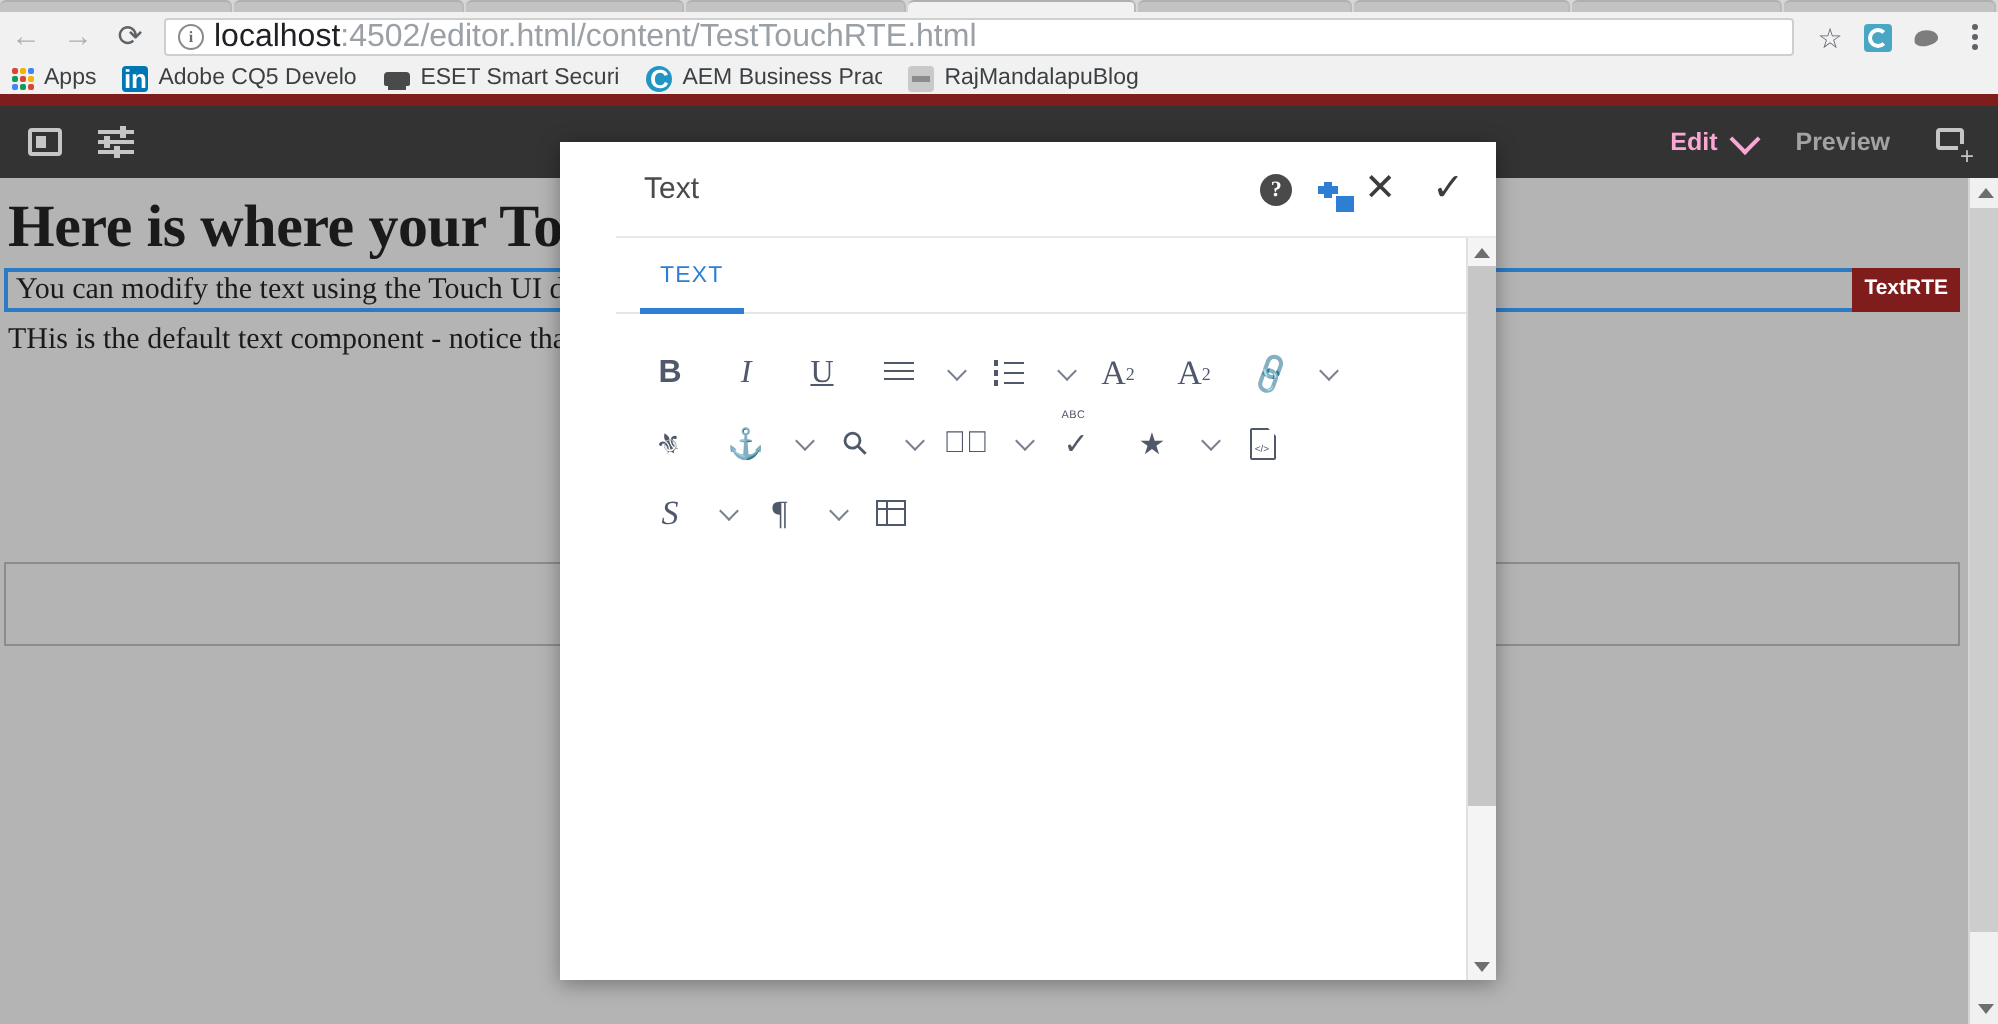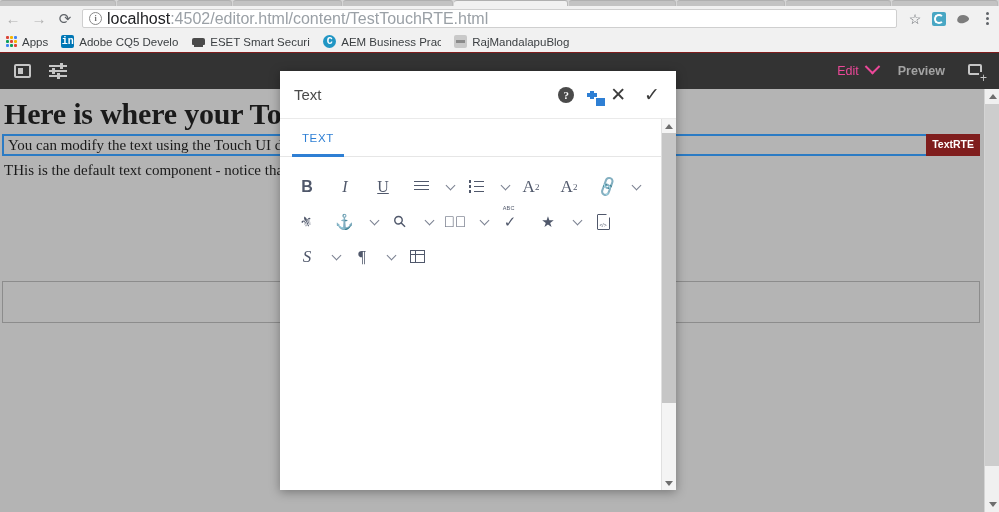--- a/index.html
+++ b/index.html
@@ -140,21 +140,21 @@
     width: 3px; height: 3px; background: #5f6368;
     border-radius: 50%; margin: 2px 0;
   }
 
   .bookmarks {
     position: absolute; top: 31px; left: 0;
     width: 999px; height: 22px;
     background: #f1f1f1;
     display: flex;
     align-items: center;
-    border-bottom: 1px solid #7f1d1d;
+    border-bottom: 6px solid #7f1d1d;
     padding-left: 6px;
     box-sizing: border-box;
   }
   .bm {
     display: flex;
     align-items: center;
     font-size: 11.5px;
     color: #3c4043;
     margin-right: 13px;
     white-space: nowrap;
@@ -180,21 +180,21 @@
   .apps-grid i:nth-child(6){background:#f4b400}
   .apps-grid i:nth-child(7){background:#4285f4}
   .apps-grid i:nth-child(8){background:#0f9d58}
   .apps-grid i:nth-child(9){background:#db4437}
   .favicon {
     width: 13px; height: 13px;
     margin-right: 5px;
     flex: 0 0 auto;
     border-radius: 2px;
     display: flex; align-items: center; justify-content: center;
-    font-size: 10px; font-weight: bold; color: #fff; font-family: Liberation Mono, monospace;
+    font-size: 13px; font-weight: bold; color: #fff;
   }
   .fav-in { background: #0077b5; }
   .fav-eset {
     background: transparent;
     position: relative;
   }
   .fav-eset:before {
     content:"";
     position: absolute; left: 0; top: 3px;
     width: 13px; height: 7px;
@@ -262,24 +262,24 @@
   .sliders-icon i {
     position: absolute;
     width: 3px; height: 6px;
     background: #c6c6c6;
     border: 0;
   }
   .sliders-icon i:nth-child(4){ top: -1px; left: 11px; }
   .sliders-icon i:nth-child(5){ top: 4px; left: 3px; }
   .sliders-icon i:nth-child(6){ top: 9px; left: 8px; }
   .aem-mode {
-    color: #ec4899;
+    color: #f9a8d4;
     font-size: 12.5px;
-    font-weight: normal;
-    display: flex; align-items: flex-start; gap: 8px;
+    font-weight: bold;
+    display: flex; align-items: flex-end; gap: 8px;
   }
   .aem-preview {
     color: #a3a3a3;
     font-size: 12.5px;
     font-weight: bold;
   }
   .chev {
     display: inline-block;
     width: 9px; height: 9px;
     border-right: 2px solid currentColor;
@@ -392,26 +392,27 @@
     position: absolute;
     top: 15px; left: 0;
     width: 15px; height: 362px;
     background: #cdcdcd;
   }
 
   
   .dialog {
     position: absolute;
     left: 280px; top: 71px;
-    width: 396px; height: 419px;
+    width: 440px; height: 419px;
     background: #ffffff;
     box-shadow: 0 2px 10px rgba(0,0,0,0.35);
     display: flex;
     flex-direction: column;
     overflow: hidden;
+    padding-left: 28px;
   }
   .dlg-header {
     height: 48px;
     display: flex;
     align-items: center;
     padding: 0 16px 0 14px;
     box-sizing: border-box;
     border-bottom: 1px solid #eaeaea;
     flex: 0 0 auto;
   }

